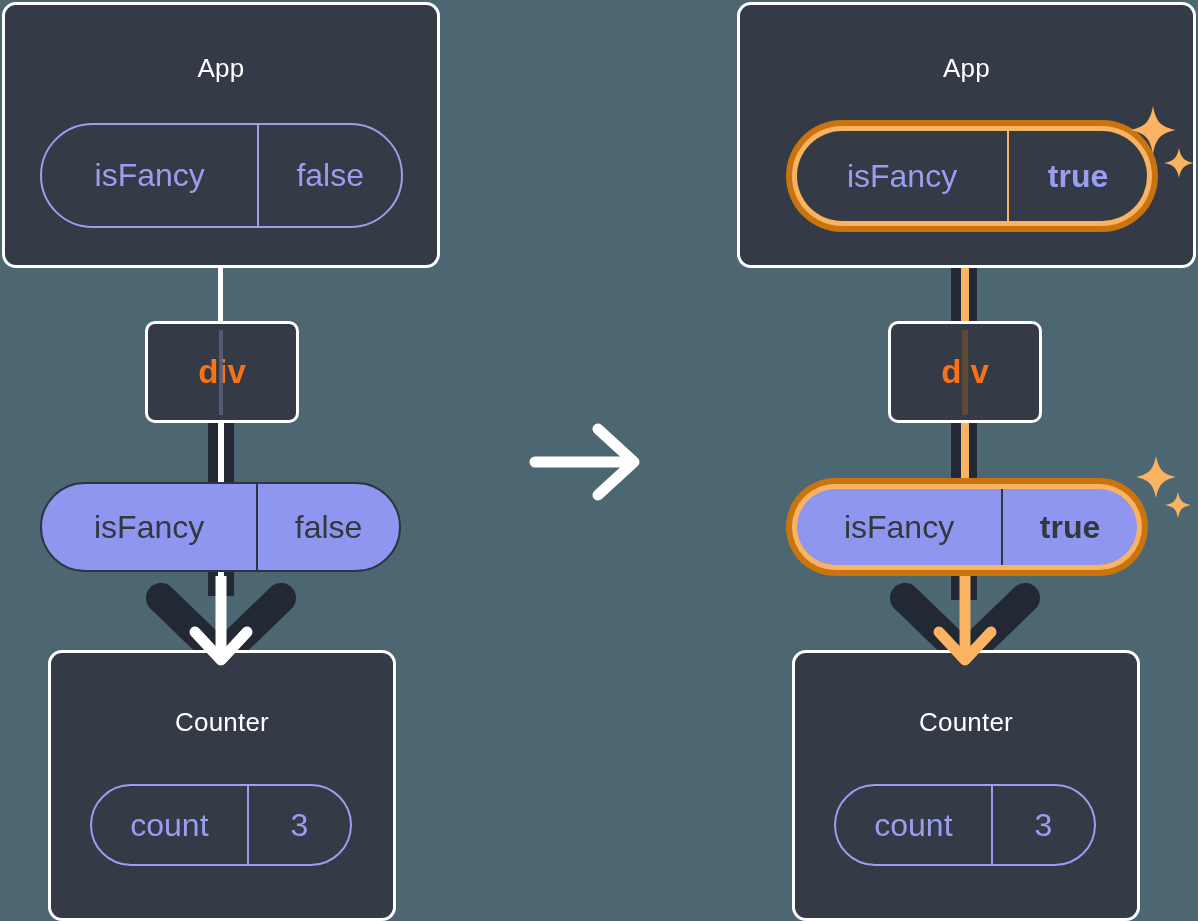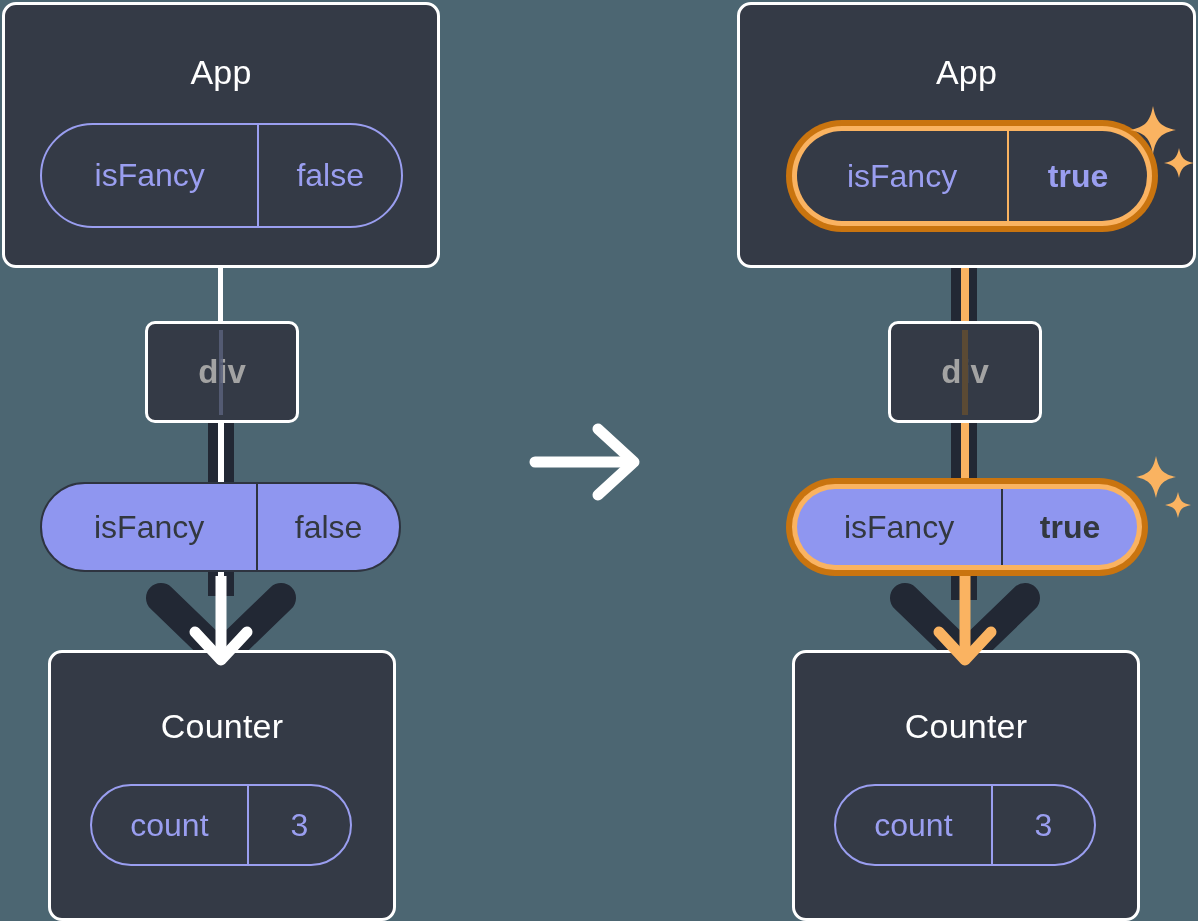--- a/index.html
+++ b/index.html
@@ -27,35 +27,35 @@
     border-radius: 14px;
     box-sizing: border-box;
     z-index: 6;
   }
   .panel-title {
     position: absolute;
     left: 0;
     right: 0;
     text-align: center;
     color: #ffffff;
-    font-size: 34px;
+    font-size: 26px;
     letter-spacing: 0.2px;
     line-height: 1;
   }
 
   .divbox {
     position: absolute;
     background: #343a46;
     border: 3px solid #ffffff;
     border-radius: 10px;
     box-sizing: border-box;
     display: flex;
     align-items: center;
     justify-content: center;
-    color: #a3a3a3;
+    color: #f97316;
     font-size: 33px;
     font-weight: 700;
     z-index: 9;
   }
 
   
   .pill {
     position: absolute;
     box-sizing: border-box;
     display: flex;

